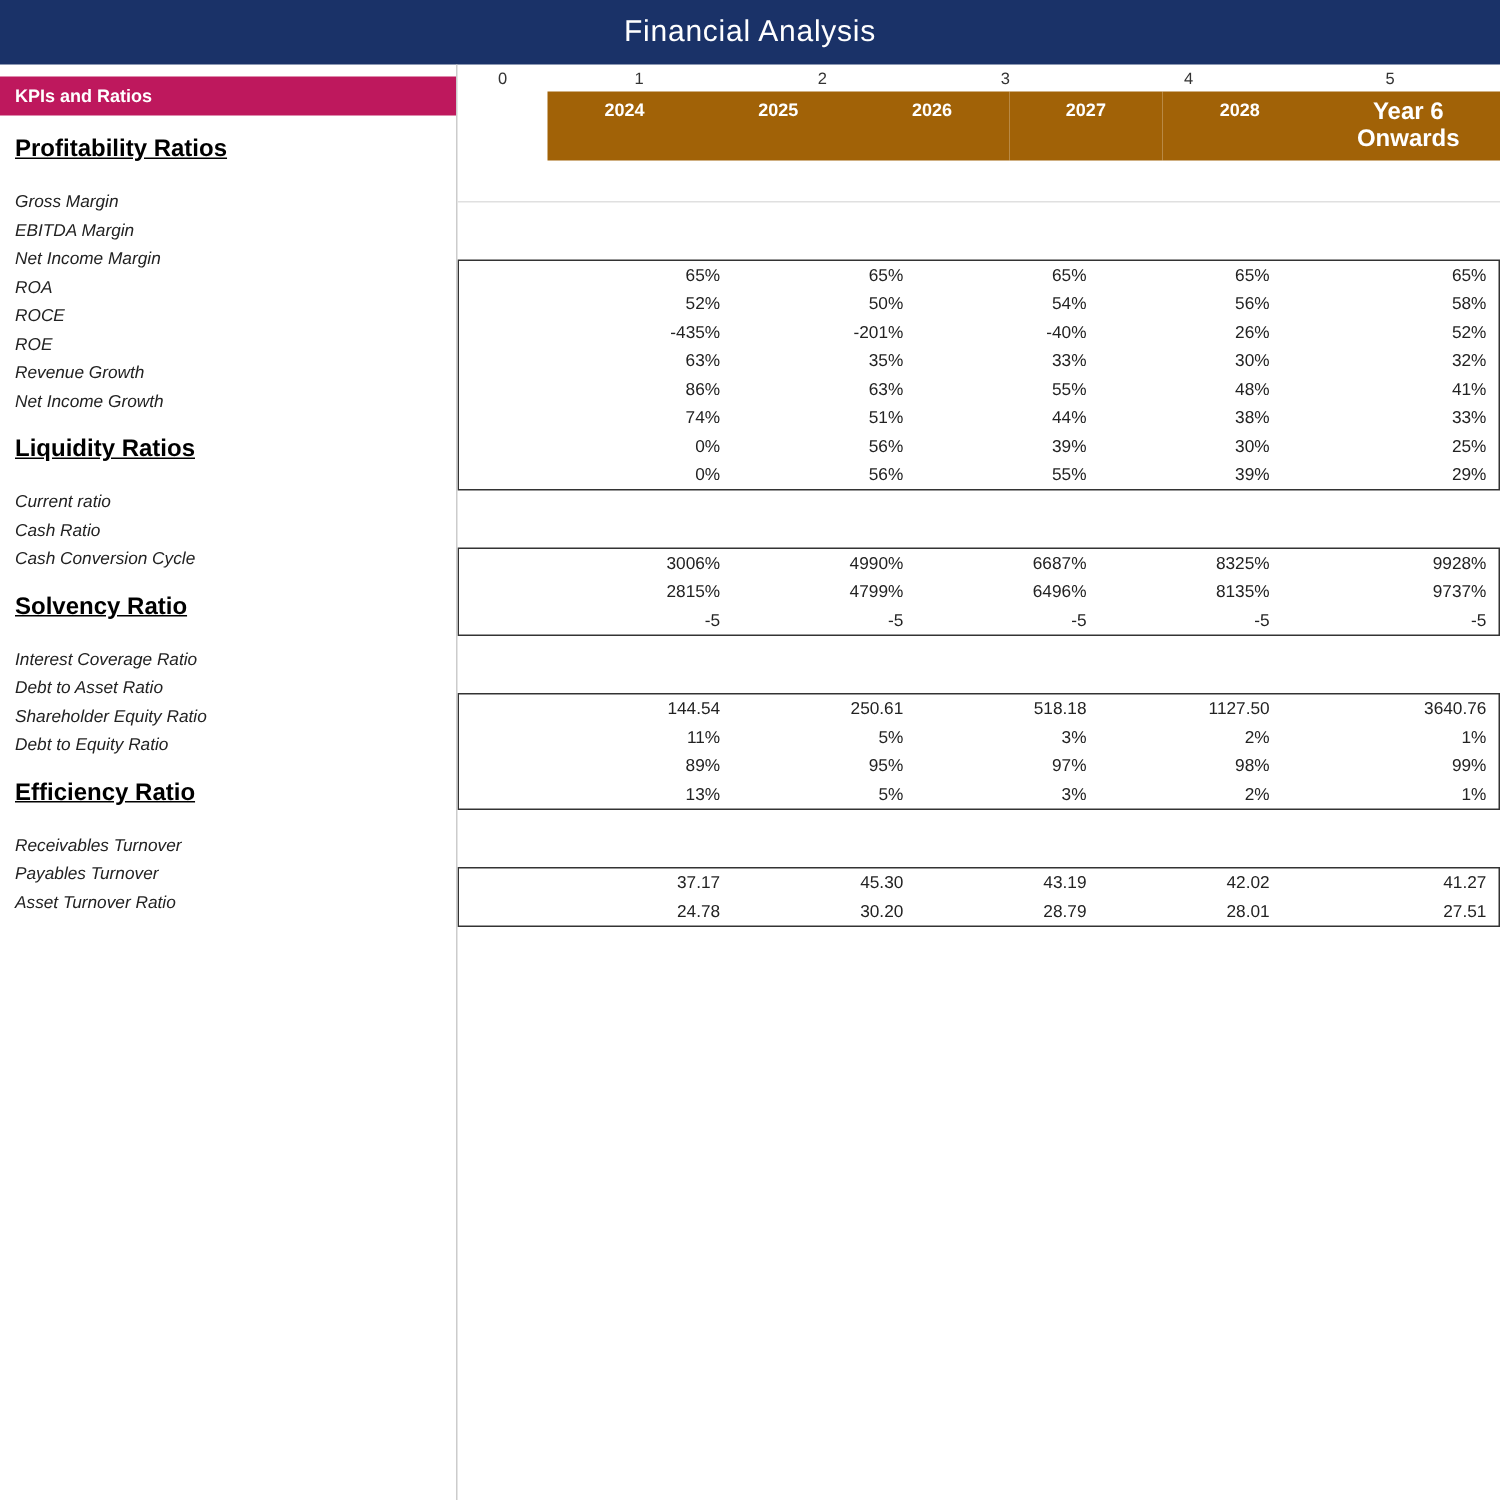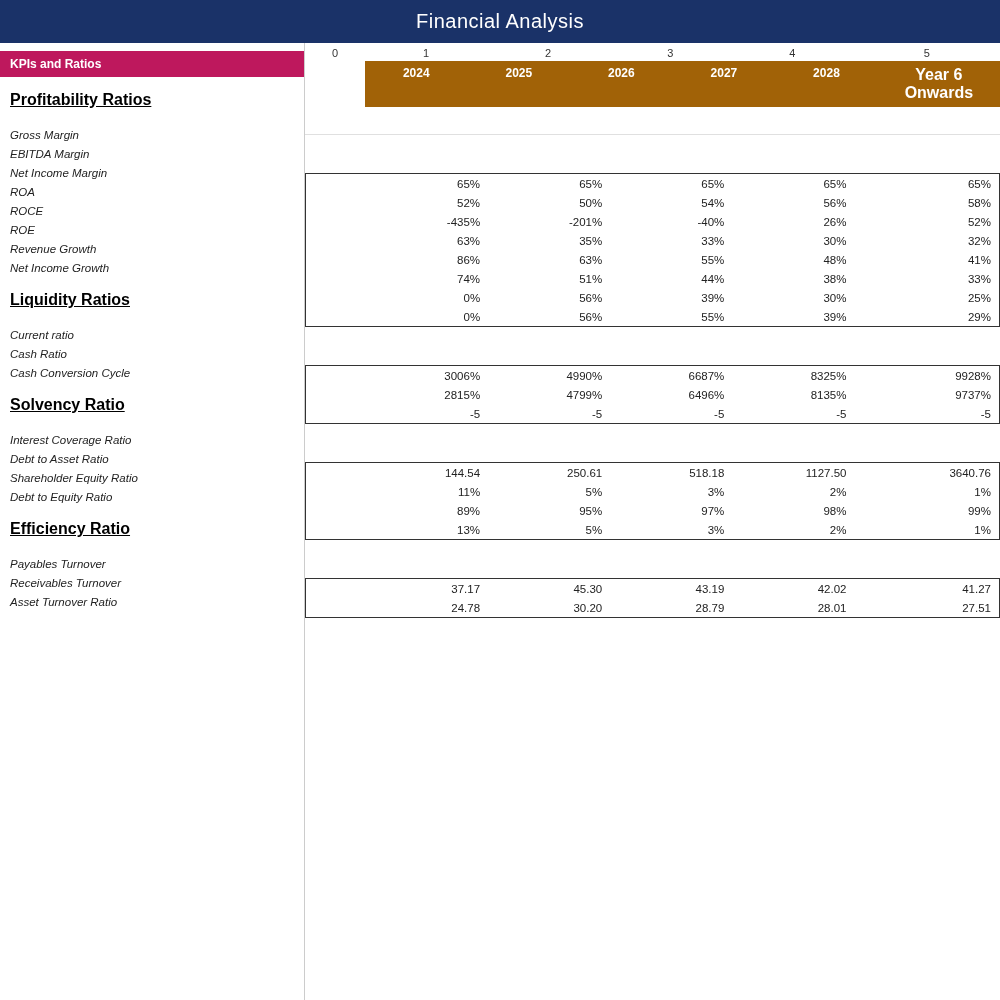--- a/index.html
+++ b/index.html
@@ -184,22 +184,22 @@
 
     <div class="section-title">Solvency Ratio</div>
     <div class="spacer"></div>
     <div class="row-label">Interest Coverage Ratio</div>
     <div class="row-label">Debt to Asset Ratio</div>
     <div class="row-label">Shareholder Equity Ratio</div>
     <div class="row-label">Debt to Equity Ratio</div>
 
     <div class="section-title">Efficiency Ratio</div>
     <div class="spacer"></div>
+    <div class="row-label">Receivables Turnover</div>
     <div class="row-label">Payables Turnover</div>
-    <div class="row-label">Receivables Turnover</div>
     <div class="row-label">Asset Turnover Ratio</div>
   </div>
 
   <div class="right-panel">
 
     <div class="timeline-row">
       <div class="timeline-zero">0</div>
       <div class="timeline-nums-right">
         <div class="t-num">1</div>
         <div class="t-num">2</div>

